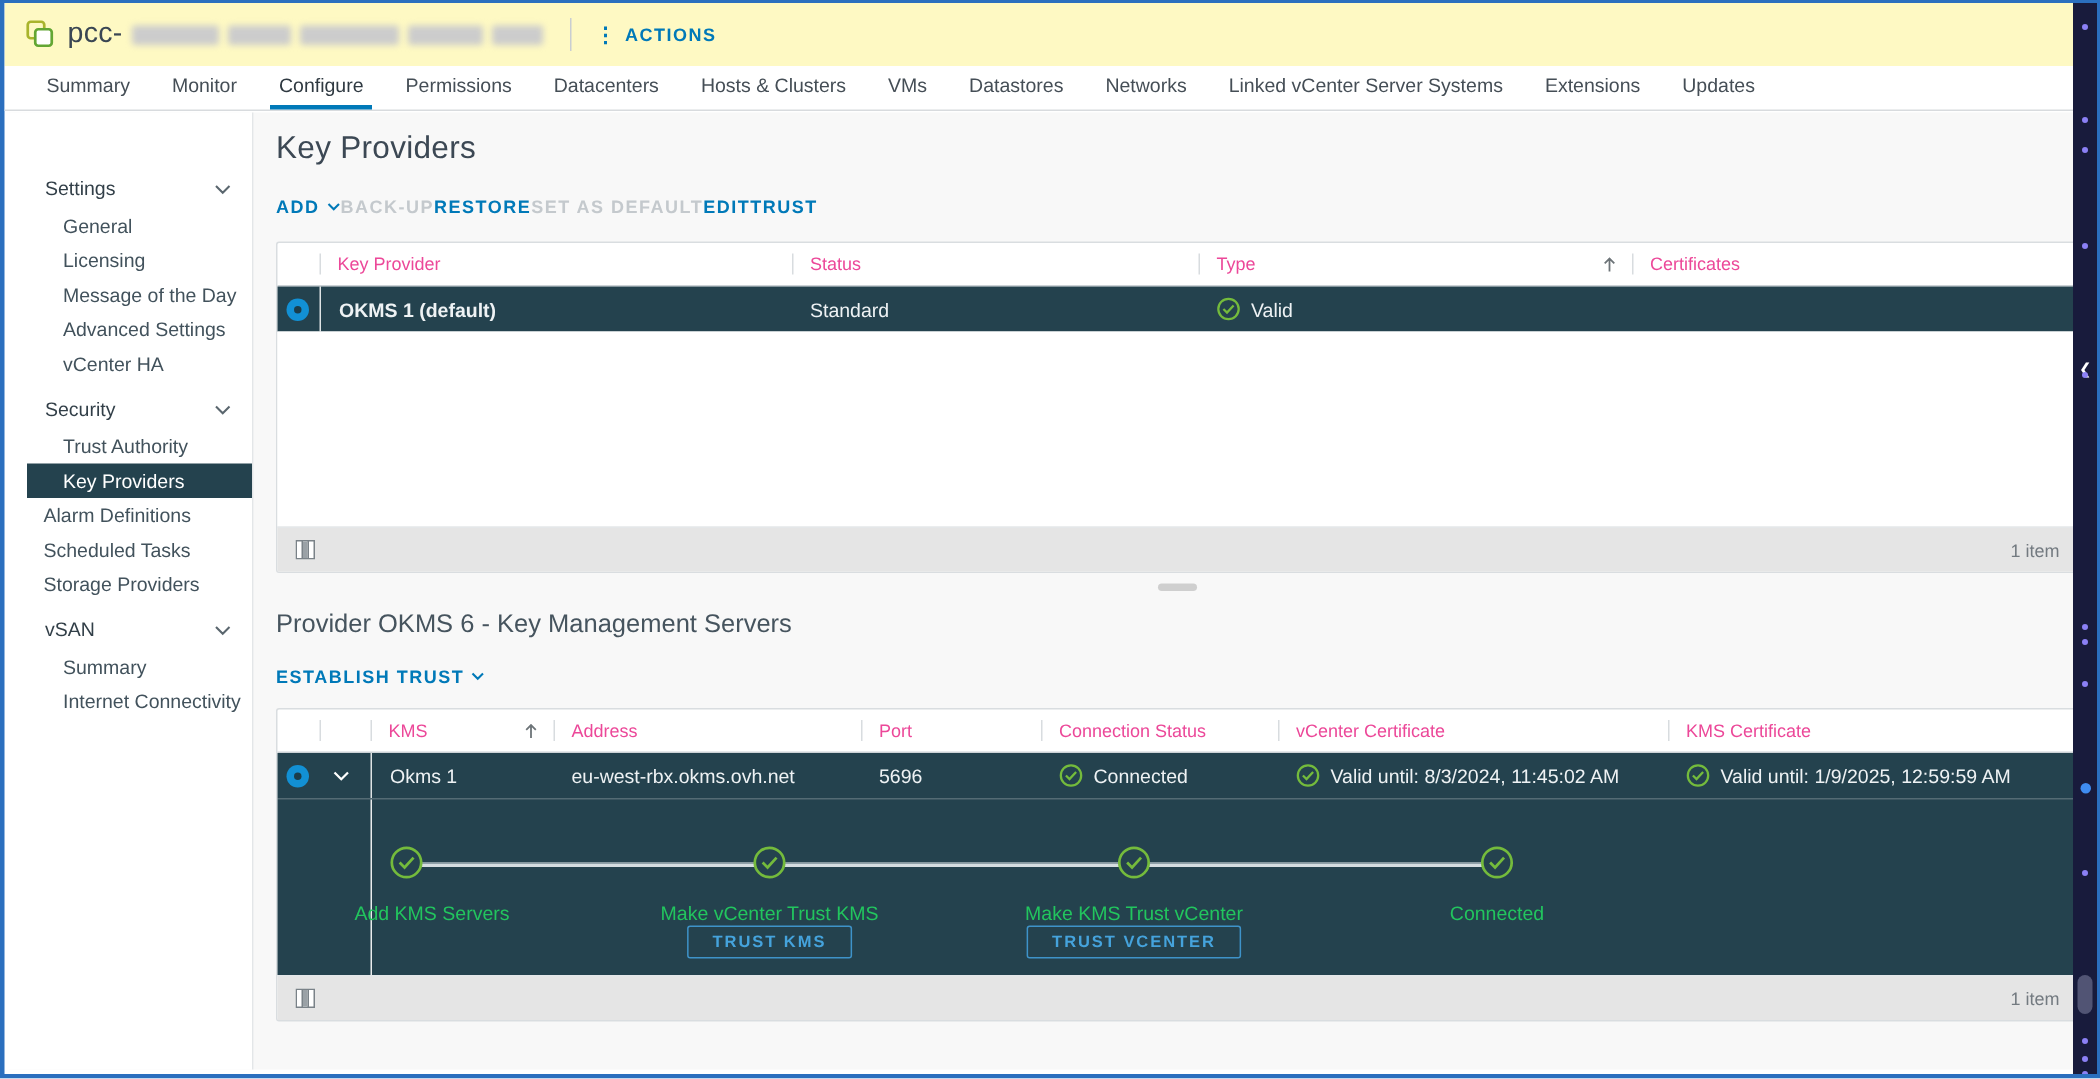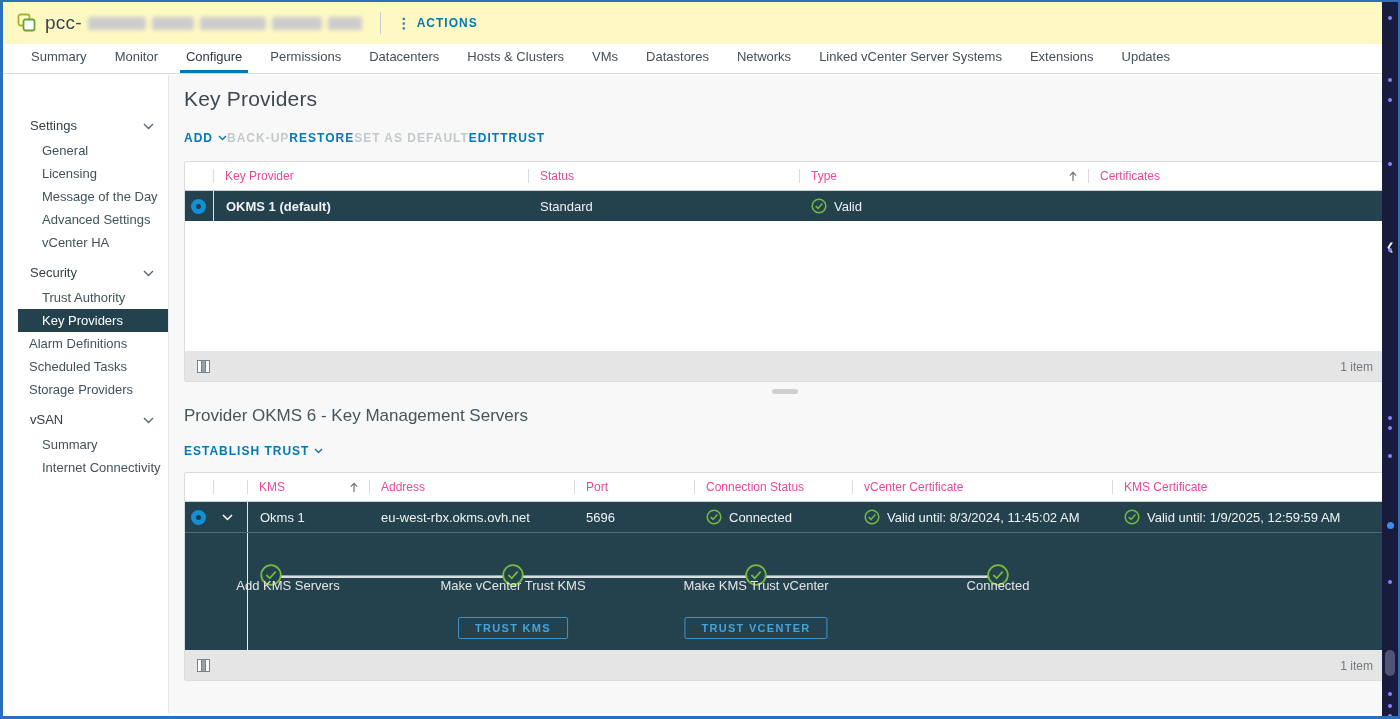--- a/index.html
+++ b/index.html
@@ -60,21 +60,21 @@
   .filler { height:130px; background:#fff; }
   .tfoot { height:30px; background:#e5e5e5; border-top:1px solid #e4e7e9; display:flex; align-items:center; padding:0 12px; }
   .tfoot .count { margin-left:auto; font-size:12px; color:#737a80; }
   .colicon { display:flex; cursor:pointer; }
 
   
   .detail { height:118px; background:#24424e; border-top:1px solid rgba(255,255,255,.22); padding-left:62px; }
   .detail-inner { position:relative; height:100%; border-left:1px solid rgba(255,255,255,.9); }
   .step-line { position:absolute; left:23px; width:727px; top:42px; height:3px; background:#d5dde0; border-top:1px solid #8fa0a8; }
   .step-circle { position:absolute; top:31px; width:22px; height:22px; }
-  .step-label { position:absolute; top:45px; width:230px; text-align:center; font-size:13px; color:#e5e5e5; transform:translateX(-50%); }
+  .step-label { position:absolute; top:68px; width:230px; text-align:center; font-size:13px; color:#22c55e; transform:translateX(-50%); }
   .step-btn { position:absolute; top:84px; transform:translateX(-50%); border:1px solid #3e93c9; color:#45a3dc; background:transparent; font-family:inherit; font-size:11px; font-weight:600; letter-spacing:1.3px; padding:4px 16px; border-radius:2px; cursor:pointer; white-space:nowrap; }
 
   
   .panel-divider { height:12px; position:relative; margin-top:2px; }
   .drag-pill { position:absolute; left:50%; top:5px; transform:translateX(-50%); width:26px; height:5px; border-radius:3px; background:#cfcfcf; cursor:row-resize; }
   .section-title { font-size:17px; font-weight:400; color:#46545e; margin-top:10px; }
   .establish { margin-top:18px; }
 
   
   .edge-strip { position:absolute; top:0; right:0; width:16px; height:719px; background:#181b3c; z-index:20; }

